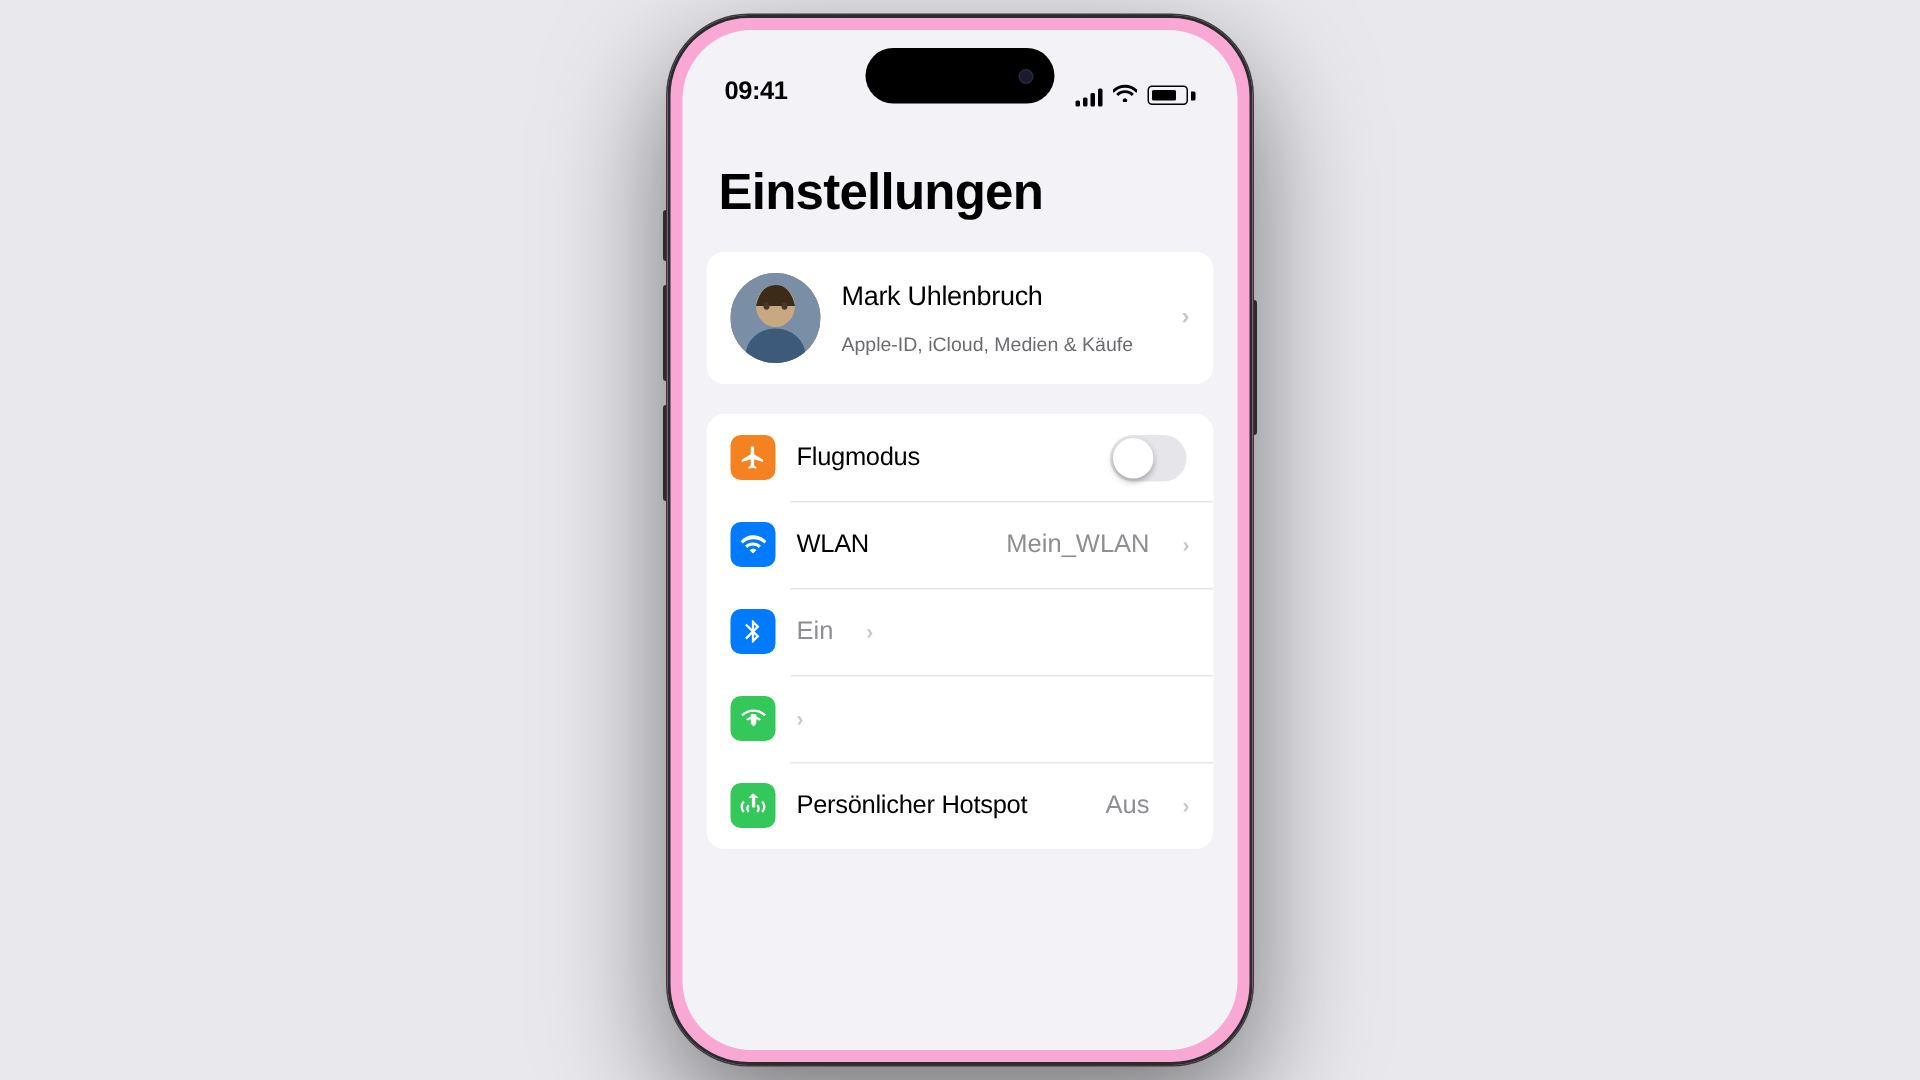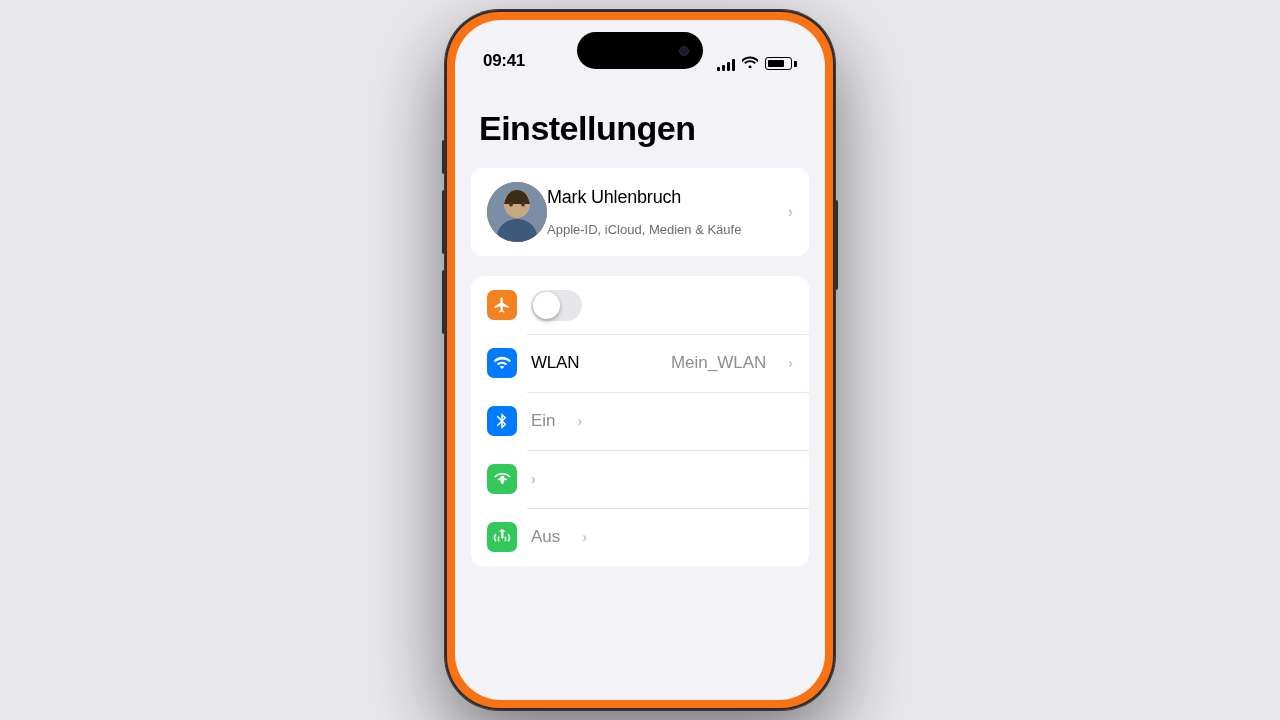--- a/index.html
+++ b/index.html
@@ -17,21 +17,21 @@
 
     .phone-wrapper {
       position: relative;
       width: 390px;
       height: 700px;
     }
 
     .phone-frame {
       position: absolute;
       inset: 0;
-      background: #f97316;
+      background: #f9a8d4;
       border-radius: 54px;
       box-shadow:
         0 0 0 1px #3a3a3e,
         0 30px 80px rgba(0,0,0,0.5),
         inset 0 0 0 2px #2c2c30;
     }
 
     
     .btn-left-1 {
       position: absolute;
@@ -189,20 +189,21 @@
     }
 
     
     .profile-card {
       background: #fff;
       margin: 0 16px 20px 16px;
       border-radius: 12px;
       padding: 14px 16px;
       display: flex;
       align-items: center;
+      gap: 14px;
       justify-content: space-between;
     }
 
     .avatar {
       width: 60px;
       height: 60px;
       border-radius: 50%;
       overflow: hidden;
       flex-shrink: 0;
       background: #8a7060;
@@ -398,20 +399,21 @@
         </div>
 
         <div class="settings-group">
 
           <div class="settings-row">
             <div class="row-icon icon-orange">
               <svg class="icon-svg" viewBox="0 0 24 24">
                 <path d="M21 16v-2l-8-5V3.5c0-.83-.67-1.5-1.5-1.5S10 2.67 10 3.5V9l-8 5v2l8-2.5V19l-2 1.5V22l3.5-1 3.5 1v-1.5L13 19v-5.5l8 2.5z" fill="white"></path>
               </svg>
             </div>
+            <span class="row-label">Flugmodus</span>
             <div class="toggle"></div>
           </div>
 
           <div class="settings-row">
             <div class="row-icon icon-blue">
               <svg class="icon-svg" viewBox="0 0 24 24">
                 <path d="M1 9l2 2c5.1-5 13.9-5 19 0l2-2C16.9 2 7.1 2 1 9zm8 8l3 3 3-3c-1.7-1.6-4.3-1.6-6 0zm-4-4l2 2c2.8-2.8 7.2-2.8 10 0l2-2C15.1 9.3 8.9 9.3 5 13z" fill="white"></path>
               </svg>
             </div>
             <span class="row-label">WLAN</span>
@@ -438,20 +440,21 @@
             </div>
             <span class="row-chevron">›</span>
           </div>
 
           <div class="settings-row">
             <div class="row-icon icon-green-hotspot">
               <svg class="icon-svg" viewBox="0 0 24 24">
                 <path d="M12 1L8 5h3v7.5c0 .8.7 1.5 1.5 1.5s1.5-.7 1.5-1.5V5h3L12 1zM8.93 12.55L7.5 11.12C6.56 12.06 6 13.37 6 14.75c0 1.38.56 2.69 1.5 3.63l1.43-1.43C8.35 16.37 8 15.57 8 14.75s.35-1.62.93-2.2zM4.64 9.26L3.21 7.83C1.84 9.2 1 11.07 1 13.13c0 2.06.84 3.93 2.21 5.3l1.43-1.43C3.54 15.9 3 14.57 3 13.13c0-1.44.54-2.77 1.64-3.87zM16.5 11.12l-1.43 1.43c.58.58.93 1.38.93 2.2s-.35 1.62-.93 2.2l1.43 1.43C17.44 17.44 18 16.13 18 14.75c0-1.38-.56-2.69-1.5-3.63zM20.79 7.83l-1.43 1.43C20.46 10.36 21 11.69 21 13.13c0 1.44-.54 2.77-1.64 3.87l1.43 1.43C22.16 17.06 23 15.19 23 13.13c0-2.06-.84-3.93-2.21-5.3z" fill="white"></path>
               </svg>
             </div>
+            <span class="row-label">Persönlicher Hotspot</span>
             <span class="row-value">Aus</span>
             <span class="row-chevron">›</span>
           </div>
 
         </div>
       </div>
 
     </div>
   </div>
 </div>

